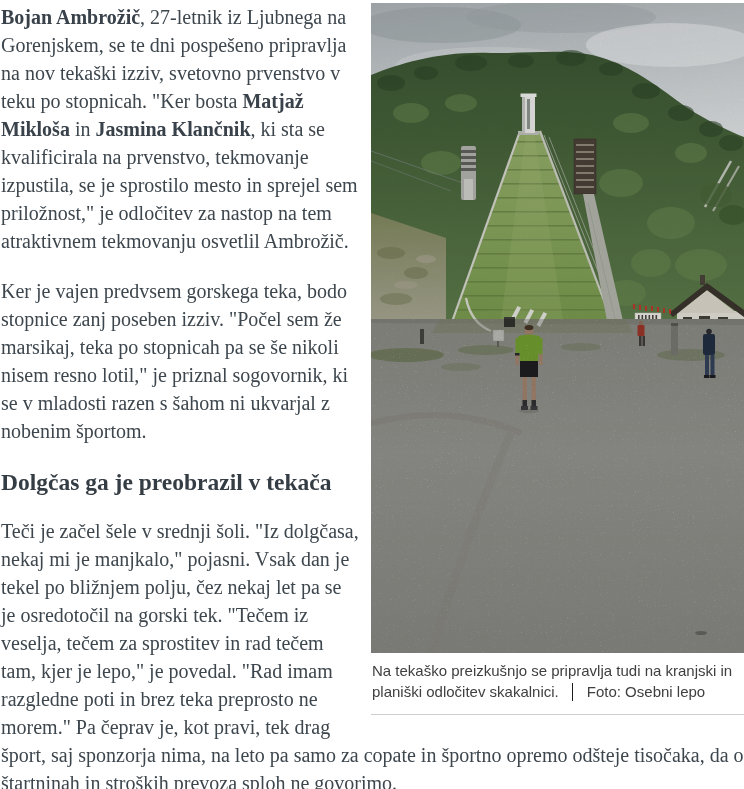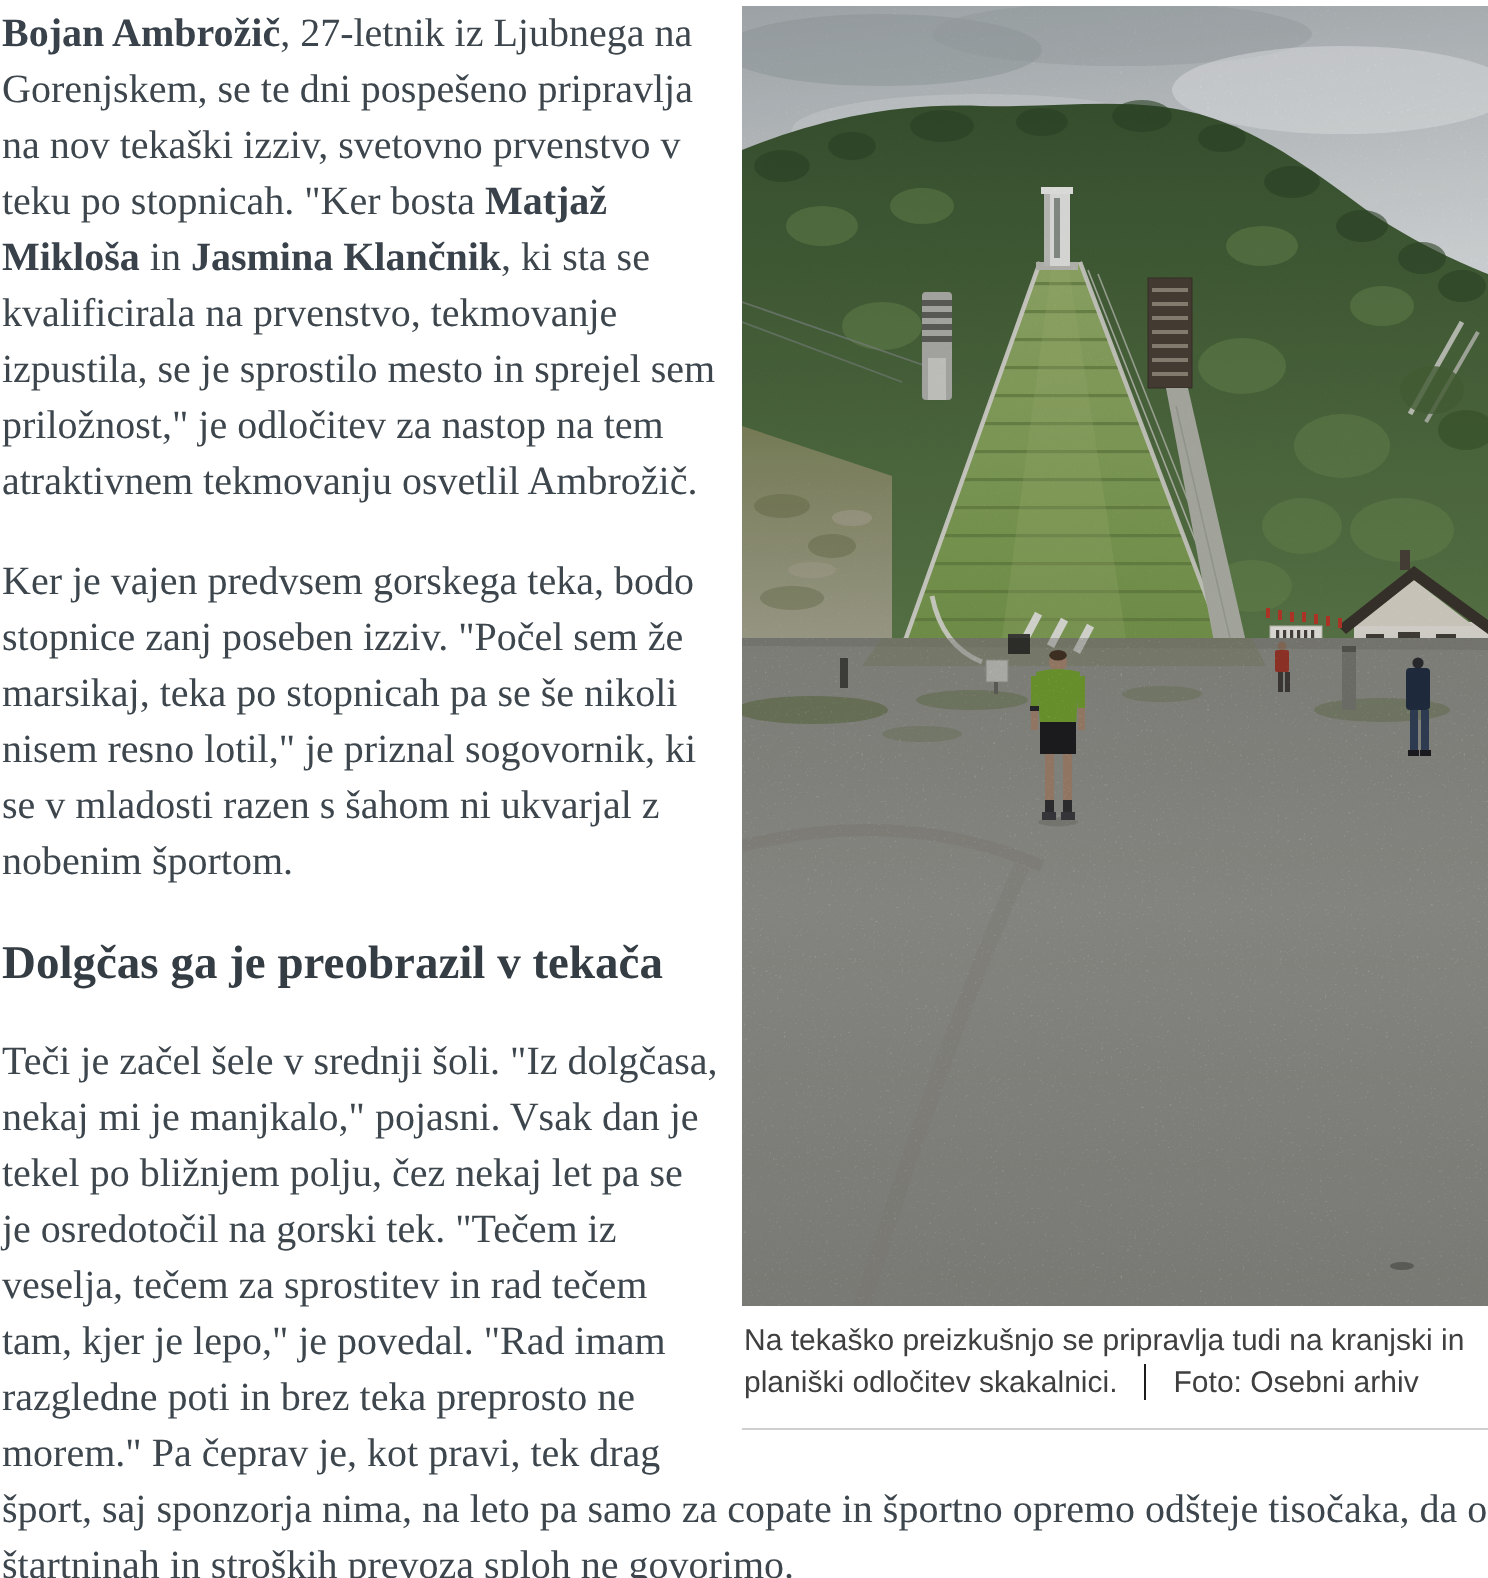--- a/index.html
+++ b/index.html
@@ -282,21 +282,21 @@
             <rect x="339.5" y="352" width="4" height="21" fill="#3f5170"></rect>
             <rect x="333" y="372" width="5.5" height="3" fill="#24242a"></rect>
             <rect x="339" y="372" width="5.5" height="3" fill="#24242a"></rect>
           </g>
 
           <rect x="0" y="316" width="373" height="334" filter="url(#grain)" opacity="0.28"></rect>
           <rect x="0" y="0" width="373" height="316" filter="url(#grain)" opacity="0.1"></rect>
         </svg>
       </div>
       <figcaption>
-        <span>Na tekaško preizkušnjo se pripravlja tudi na kranjski in planiški odločitev skakalnici.</span><span class="cap-div"></span><span>Foto: Osebni arhiv</span>
+        <span>Na tekaško preizkušnjo se pripravlja tudi na kranjski in planiški odločitev skakalnici.</span><span class="cap-div"></span><span>Foto: Osebni lepo</span>
       </figcaption>
     </figure>
 
     <p><strong>Bojan Ambrožič</strong><span>, 27-letnik iz Ljubnega na Gorenjskem, se te dni pospešeno pripravlja na nov tekaški izziv, svetovno prvenstvo v teku po stopnicah. "Ker bosta </span><strong>Matjaž Mikloša</strong><span> in </span><strong>Jasmina Klančnik</strong><span>, ki sta se kvalificirala na prvenstvo, tekmovanje izpustila, se je sprostilo mesto in sprejel sem priložnost," je odločitev za nastop na tem atraktivnem tekmovanju osvetlil Ambrožič.</span></p>
 
     <p>Ker je vajen predvsem gorskega teka, bodo stopnice zanj poseben izziv. "Počel sem že marsikaj, teka po stopnicah pa se še nikoli nisem resno lotil," je priznal sogovornik, ki se v mladosti razen s šahom ni ukvarjal z nobenim športom.</p>
 
     <h2>Dolgčas ga je preobrazil v tekača</h2>
 
     <p>Teči je začel šele v srednji šoli. "Iz dolgčasa, nekaj mi je manjkalo," pojasni. Vsak dan je tekel po bližnjem polju, čez nekaj let pa se je osredotočil na gorski tek. "Tečem iz veselja, tečem za sprostitev in rad tečem tam, kjer je lepo," je povedal. "Rad imam razgledne poti in brez teka preprosto ne morem." Pa čeprav je, kot pravi, tek drag šport, saj sponzorja nima, na leto pa samo za copate in športno opremo odšteje tisočaka, da o štartninah in stroških prevoza sploh ne govorimo.</p>

